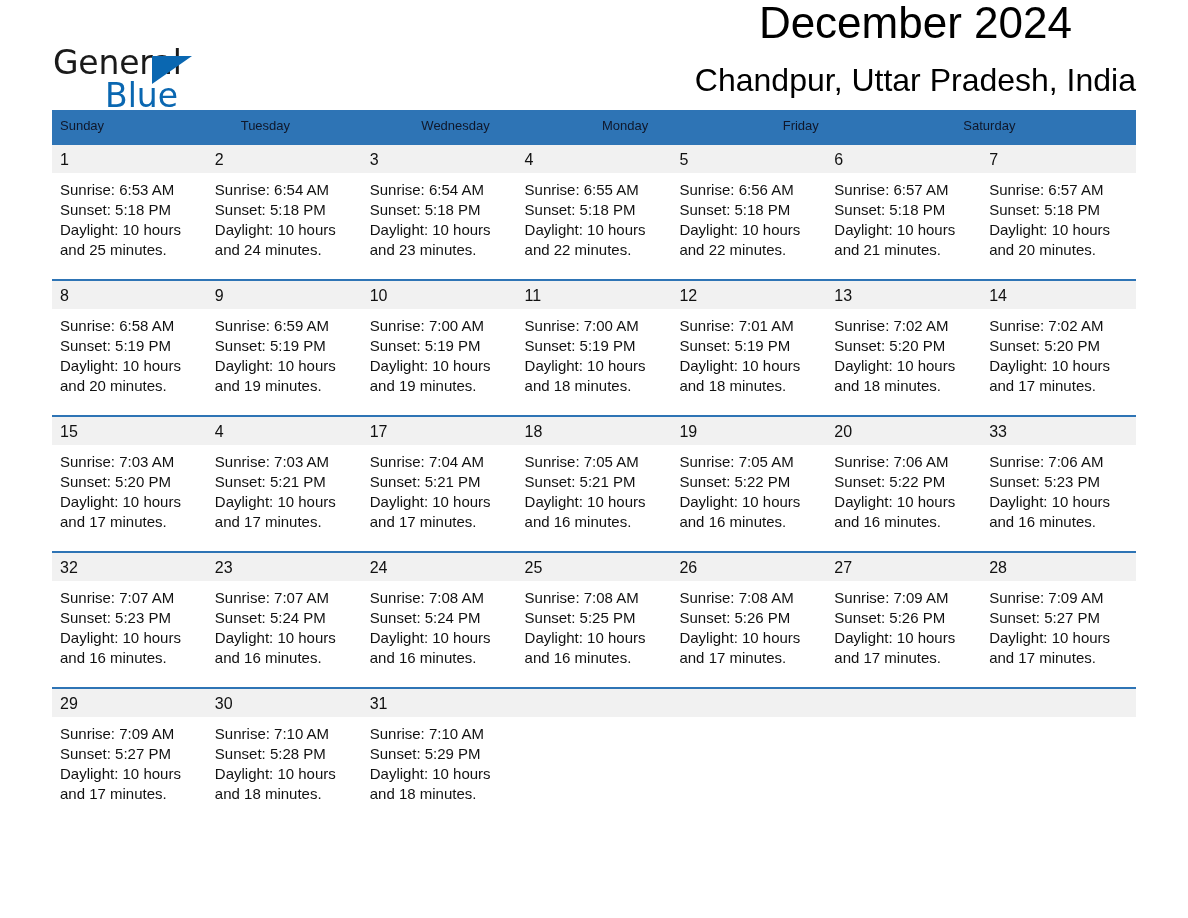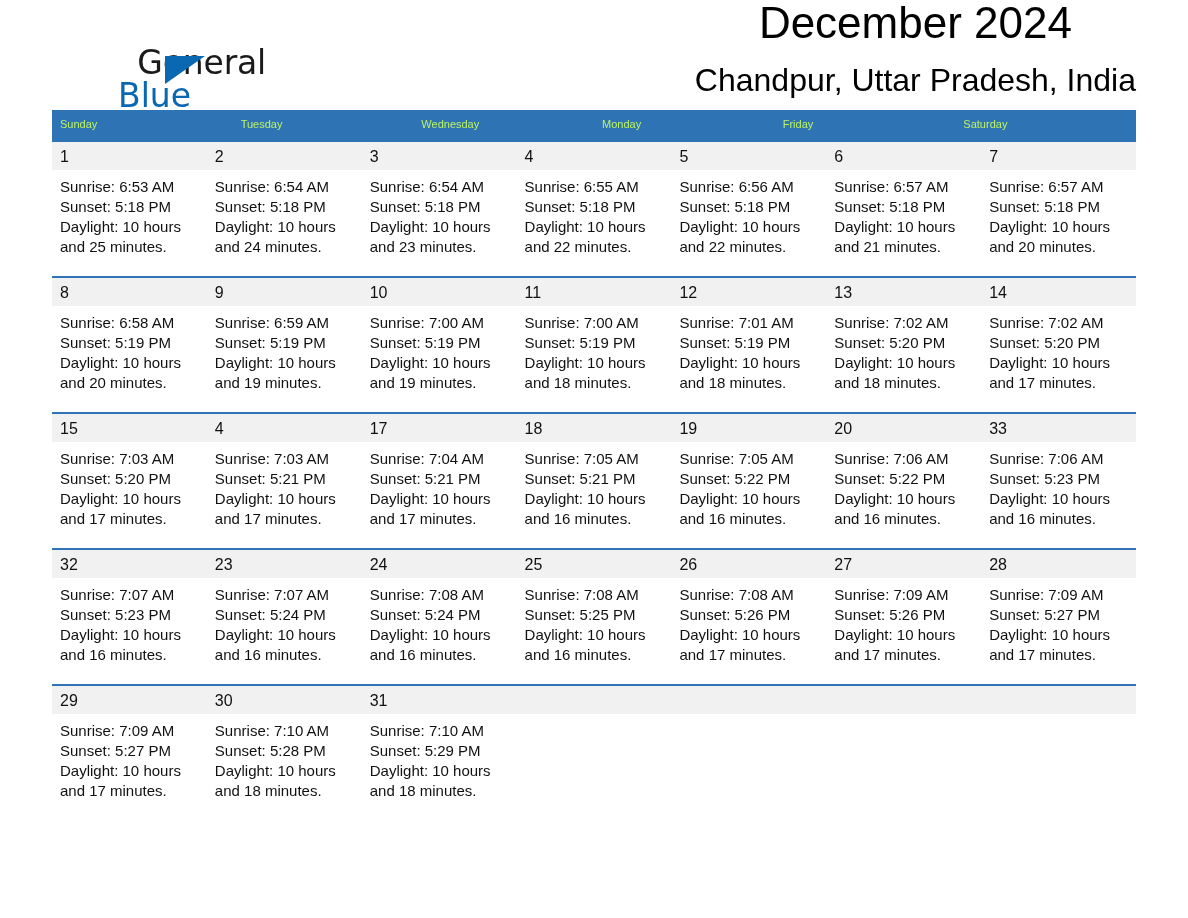--- a/index.html
+++ b/index.html
@@ -25,27 +25,26 @@
 
   
   .top-bar {
     position: relative;
     height: 110px;
     margin: 0 52px 0 52px;
   }
 
   .logo {
     position: absolute;
-    left: 14px;
+    left: 1px;
     top: 46px;
     width: 200px;
     height: 68px;
     line-height: 1;
     user-select: none;
-    text-align: right;
   }
   .logo-general {
     font-size: 33px;
     color: #1a1a1a;
     letter-spacing: -0.2px;
     font-family: "DejaVu Sans", sans-serif;
     display: inline-block;
   }
   .logo-tri {
     position: absolute;
@@ -96,22 +95,22 @@
     width: 1084px;
   }
 
   .weekday-row {
     display: flex;
     background: #2e74b5;
   }
   .weekday-cell {
     flex: 1 1 0;
     padding: 8px 0 9px 8px;
-    color: #bef264;
-    font-size: 11px;
+    color: #0f172a;
+    font-size: 13px;
     line-height: 1.2;
     white-space: nowrap;
   }
 
   .week {
     display: flex;
     border-top: 2px solid #2e74b5;
   }
   .week:first-of-type {
     border-top: none;

